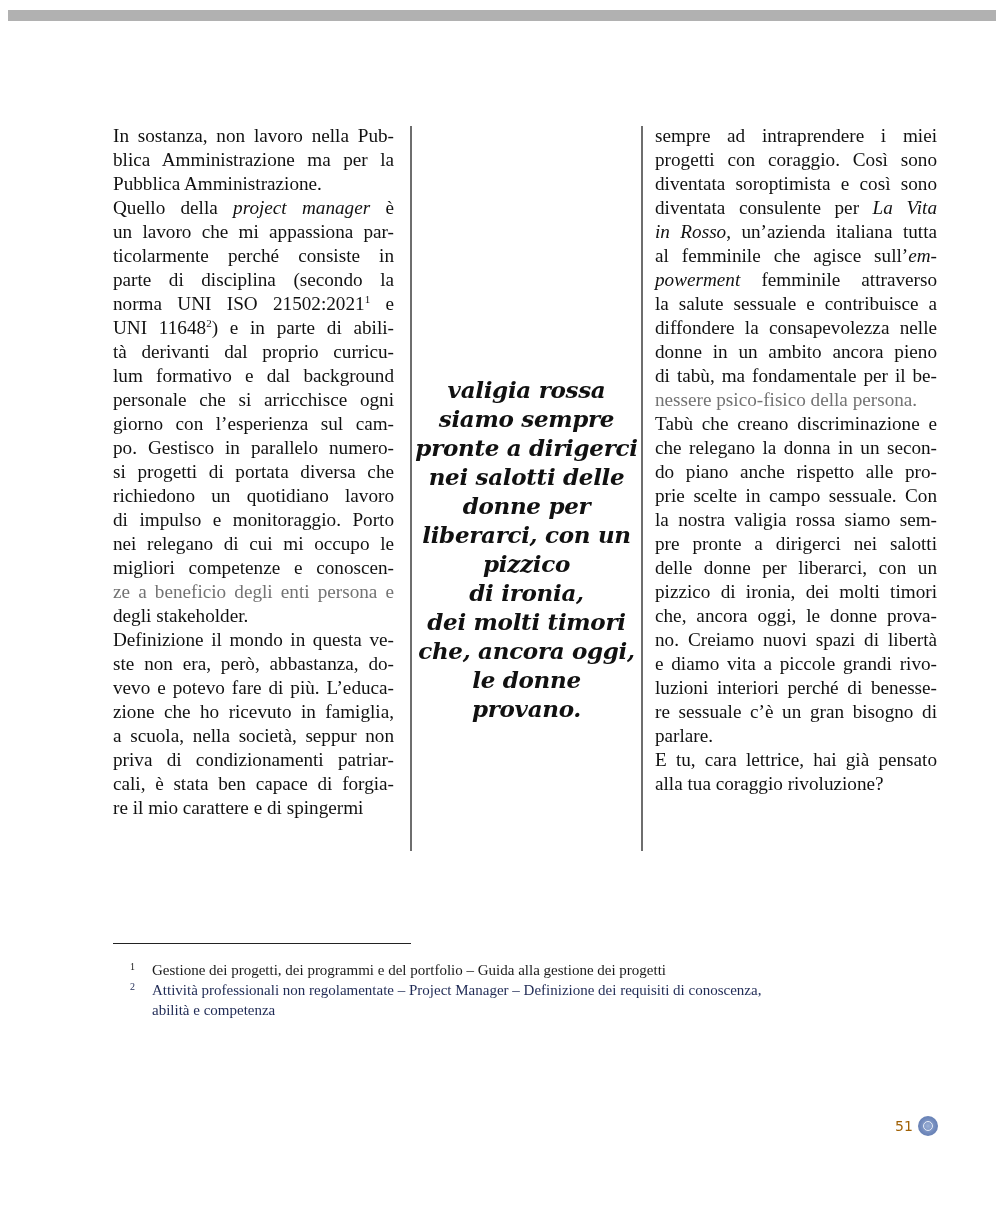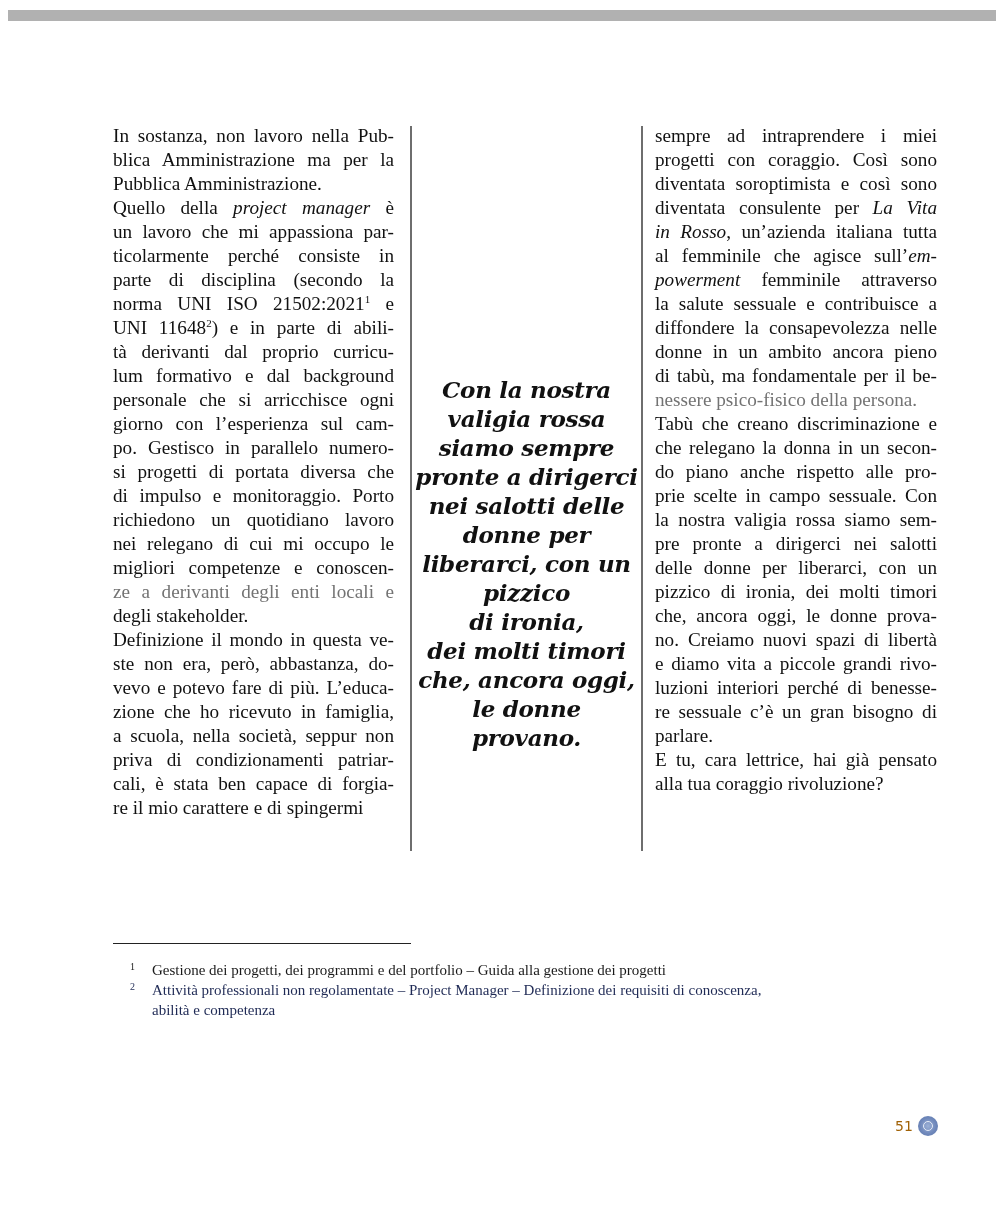--- a/index.html
+++ b/index.html
@@ -136,40 +136,39 @@
     <span class="line">ticolarmente perché consiste in</span>
     <span class="line">parte di disciplina (secondo la</span>
     <span class="line">norma UNI ISO 21502:2021<sup>1</sup> e</span>
     <span class="line">UNI 11648<sup>2</sup>) e in parte di abili-</span>
     <span class="line">tà derivanti dal proprio curricu-</span>
     <span class="line">lum formativo e dal background</span>
     <span class="line">personale che si arricchisce ogni</span>
     <span class="line">giorno con l’esperienza sul cam-</span>
     <span class="line">po. Gestisco in parallelo numero-</span>
     <span class="line">si progetti di portata diversa che</span>
+    <span class="line">richiedono un quotidiano lavoro</span>
     <span class="line">di impulso e monitoraggio. Porto</span>
-    <span class="line">richiedono un quotidiano lavoro</span>
     <span class="line">nei relegano di cui mi occupo le</span>
     <span class="line">migliori competenze e conoscen-</span>
-    <span class="line blue">ze a derivanti degli enti locali e</span>
+    <span class="line blue">ze a beneficio degli enti persona e</span>
     <span class="line last">degli stakeholder.</span>
     <span class="line">Definizione il mondo in questa ve-</span>
     <span class="line">ste non era, però, abbastanza, do-</span>
     <span class="line">vevo e potevo fare di più. L’educa-</span>
     <span class="line">zione che ho ricevuto in famiglia,</span>
     <span class="line">a scuola, nella società, seppur non</span>
     <span class="line">priva di condizionamenti patriar-</span>
     <span class="line">cali, è stata ben capace di forgia-</span>
     <span class="line last">re il mio carattere e di spingermi</span>
   </div>
 
 <div class="divider divider-left"></div>
 
 <div class="pull-quote" id="pull-quote">
-    <span>Con la nostra</span>
     <span>valigia rossa</span>
     <span>siamo sempre</span>
     <span>pronte a dirigerci</span>
     <span>nei salotti delle</span>
     <span>donne per</span>
     <span>liberarci, con un</span>
     <span>pizzico</span>
     <span>di ironia,</span>
     <span>dei molti timori</span>
     <span>che, ancora oggi,</span>

